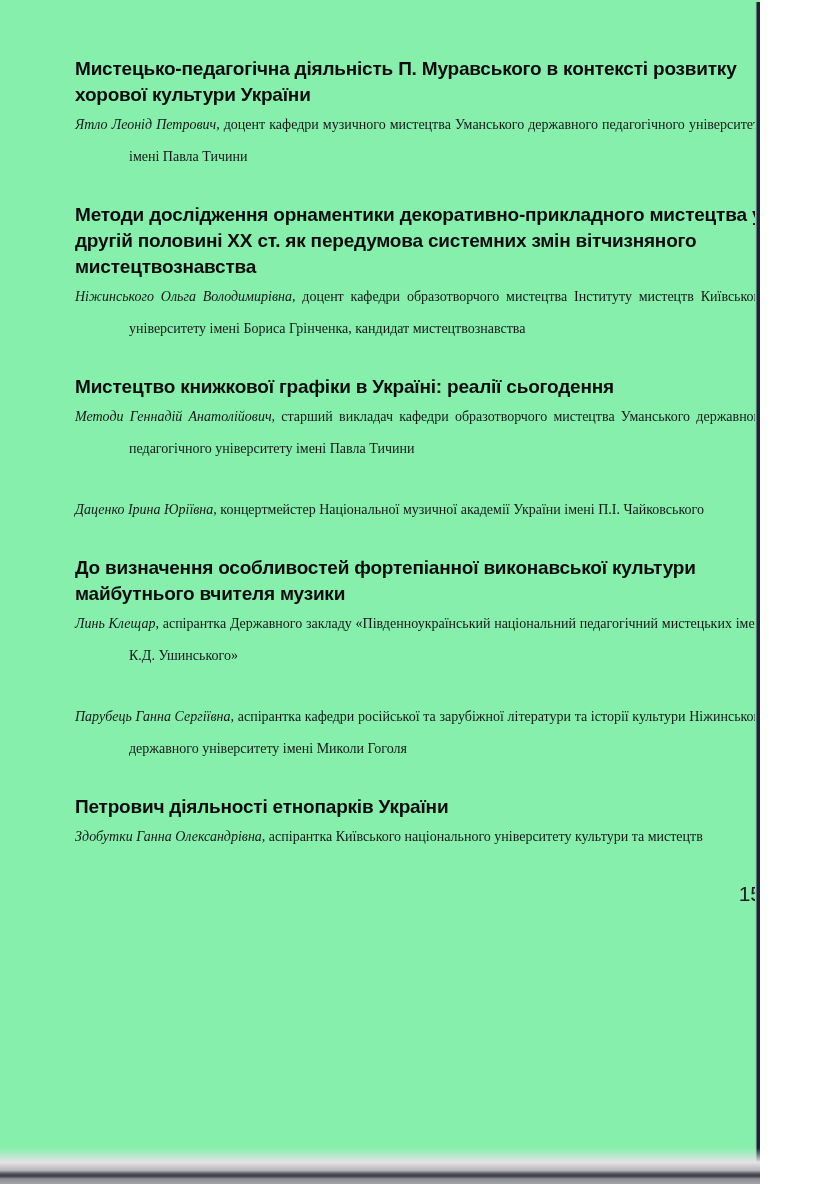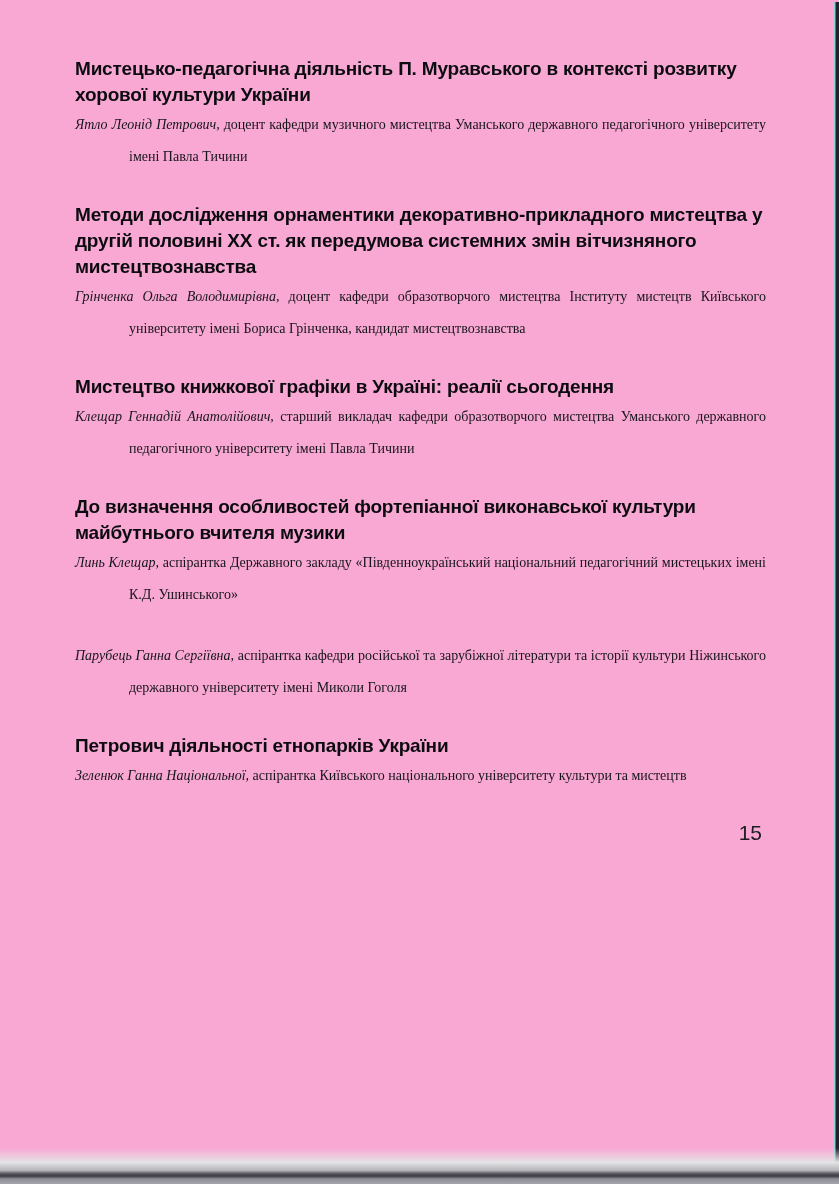--- a/index.html
+++ b/index.html
@@ -3,23 +3,23 @@
 <meta charset="utf-8">
 <style>
   * { margin: 0; padding: 0; box-sizing: border-box; }
   html, body { width: 839px; }
   body {
     font-family: "Liberation Serif", serif;
     background: #ffffff;
   }
   .page {
     position: relative;
-    width: 839px;
+    width: 760px;
     height: 1184px;
-    background: #f9a8d4;
+    background: #86efac;
     overflow: hidden;
   }
   .content {
     position: absolute;
     top: 56px;
     left: 75px;
     width: 691px;
   }
   .entry { margin-bottom: 29px; }
   .entry-title {
@@ -81,58 +81,62 @@
       <h2 class="entry-title">Мистецько-педагогічна діяльність П. Муравського в контексті розвитку хорової культури України</h2>
       <p class="byline">
         <span class="author">Ятло Леонід Петрович,</span>
         <span class="affiliation">доцент кафедри музичного мистецтва Уманського державного педагогічного університету імені Павла Тичини</span>
       </p>
     </section>
 
     <section class="entry">
       <h2 class="entry-title">Методи дослідження орнаментики декоративно-прикладного мистецтва у другій половині ХХ ст. як передумова системних змін вітчизняного мистецтвознавства</h2>
       <p class="byline">
-        <span class="author">Грінченка Ольга Володимирівна,</span>
+        <span class="author">Ніжинського Ольга Володимирівна,</span>
         <span class="affiliation">доцент кафедри образотворчого мистецтва Інституту мистецтв Київського університету імені Бориса Грінченка, кандидат мистецтвознавства</span>
       </p>
     </section>
 
     <section class="entry">
     </section>
 
     <section class="entry">
       <h2 class="entry-title">Мистецтво книжкової графіки в Україні: реалії сьогодення</h2>
       <p class="byline">
-        <span class="author">Клещар Геннадій Анатолійович,</span>
+        <span class="author">Методи Геннадій Анатолійович,</span>
         <span class="affiliation">старший викладач кафедри образотворчого мистецтва Уманського державного педагогічного університету імені Павла Тичини</span>
       </p>
     </section>
 
     <section class="entry">
+      <p class="byline">
+        <span class="author">Даценко Ірина Юріївна,</span>
+        <span class="affiliation">концертмейстер Національної музичної академії України імені П.І. Чайковського</span>
+      </p>
     </section>
 
     <section class="entry">
       <h2 class="entry-title">До визначення особливостей фортепіанної виконавської культури майбутнього вчителя музики</h2>
       <p class="byline">
         <span class="author">Линь Клещар,</span>
         <span class="affiliation">аспірантка Державного закладу «Південноукраїнський національний педагогічний мистецьких імені К.Д. Ушинського»</span>
       </p>
     </section>
 
     <section class="entry">
       <p class="byline">
         <span class="author">Парубець Ганна Сергіївна,</span>
         <span class="affiliation">аспірантка кафедри російської та зарубіжної літератури та історії культури Ніжинського державного університету імені Миколи Гоголя</span>
       </p>
     </section>
 
     <section class="entry">
       <h2 class="entry-title">Петрович діяльності етнопарків України</h2>
       <p class="byline">
-        <span class="author">Зеленюк Ганна Національної,</span>
+        <span class="author">Здобутки Ганна Олександрівна,</span>
         <span class="affiliation">аспірантка Київського національного університету культури та мистецтв</span>
       </p>
     </section>
 
     <div class="page-number">15</div>
   </div>
 
   <div class="scan-edge-right"></div>
   <div class="scan-edge-bottom"></div>
 </div>

